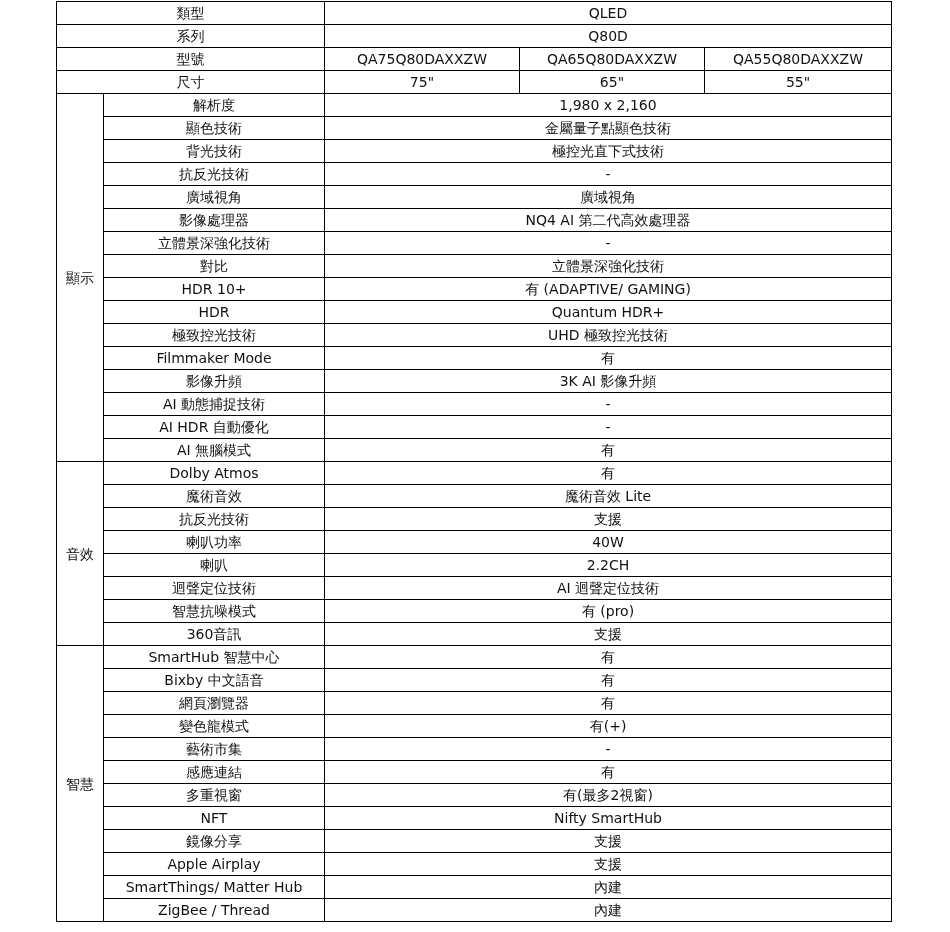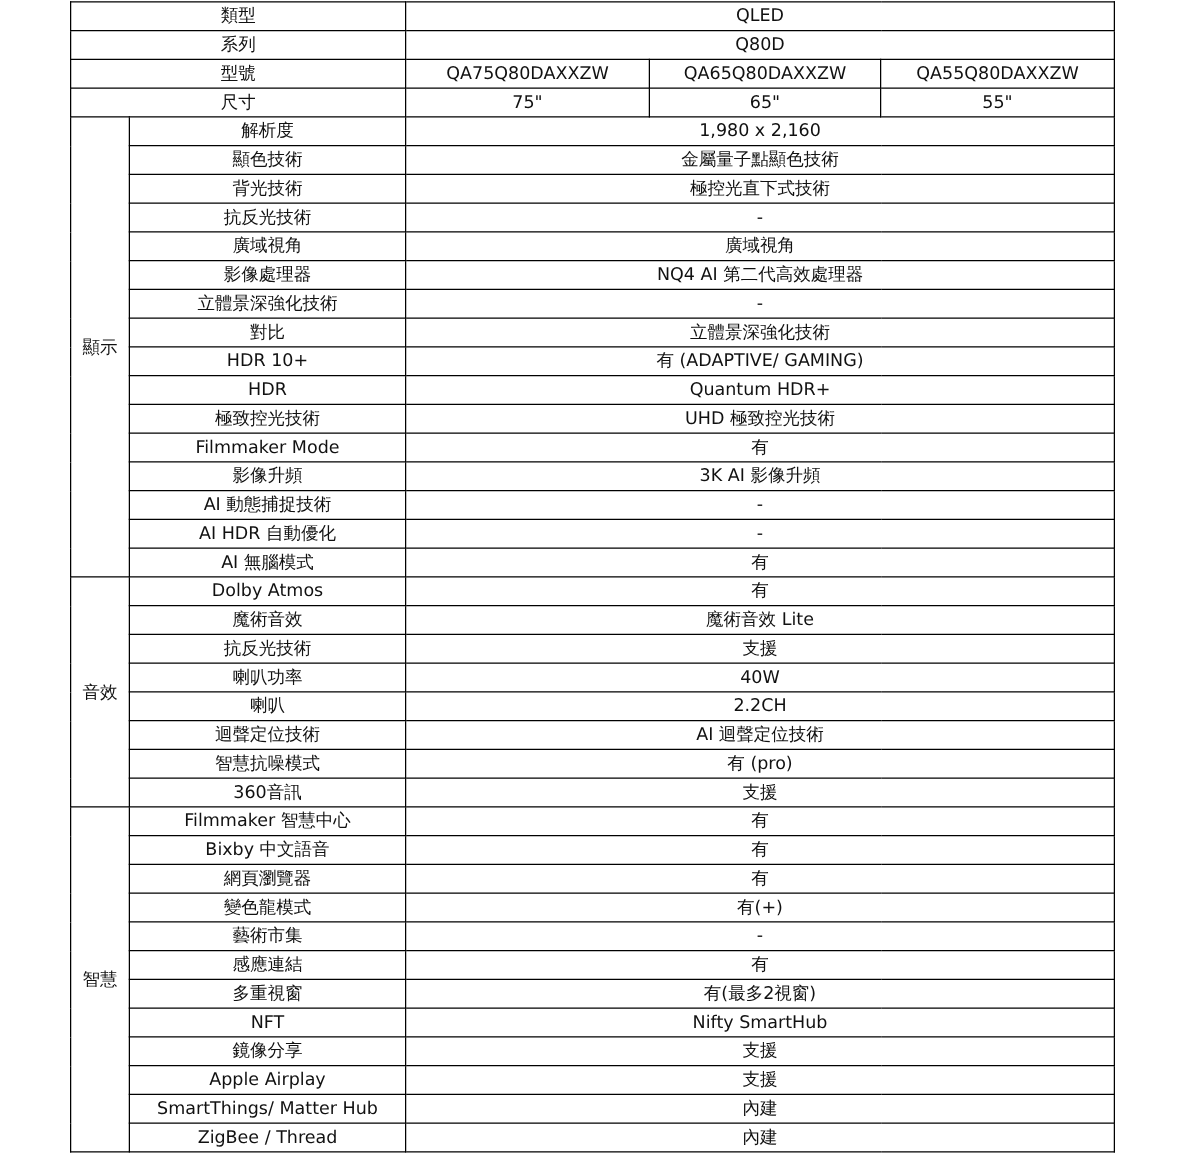--- a/index.html
+++ b/index.html
@@ -149,21 +149,21 @@
       <tr>
         <td>智慧抗噪模式</td>
         <td colspan="3">有 (pro)</td>
       </tr>
       <tr>
         <td>360音訊</td>
         <td colspan="3">支援</td>
       </tr>
       <tr>
         <td class="cat" rowspan="12">智慧</td>
-        <td>Filmmaker 智慧中心</td>
+        <td>SmartHub 智慧中心</td>
         <td colspan="3">有</td>
       </tr>
       <tr>
         <td>Bixby 中文語音</td>
         <td colspan="3">有</td>
       </tr>
       <tr>
         <td>網頁瀏覽器</td>
         <td colspan="3">有</td>
       </tr>

